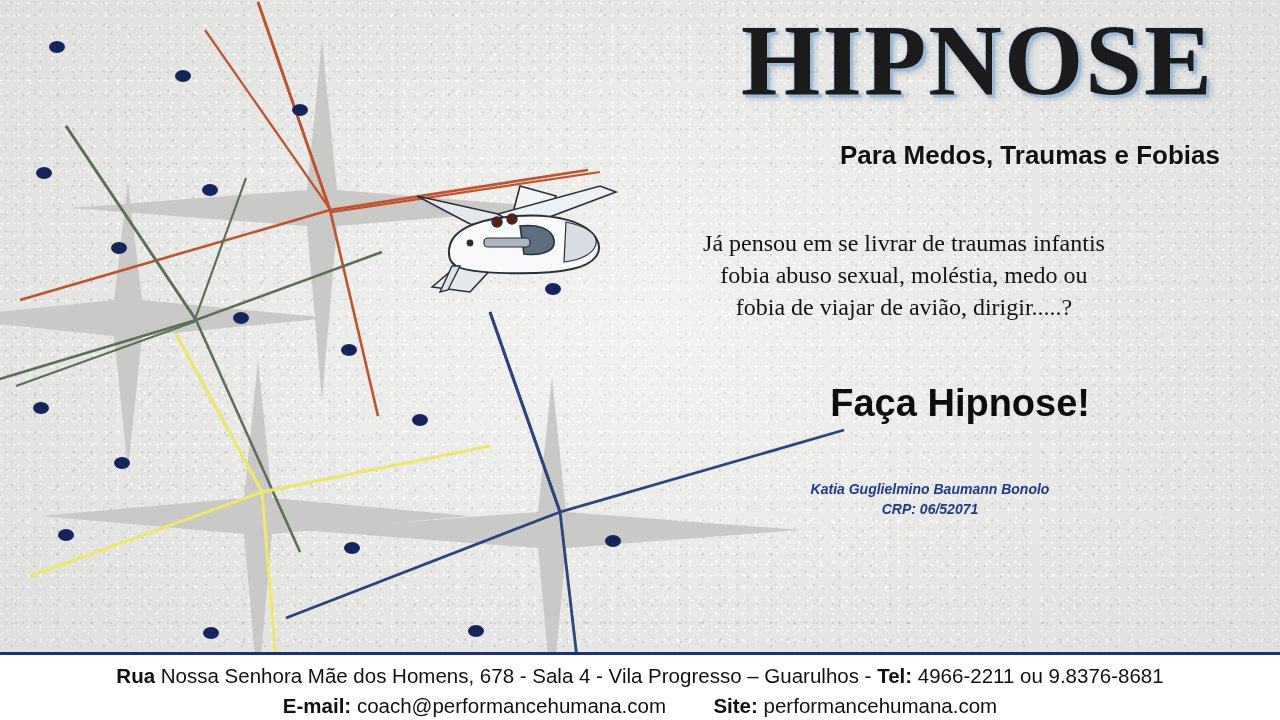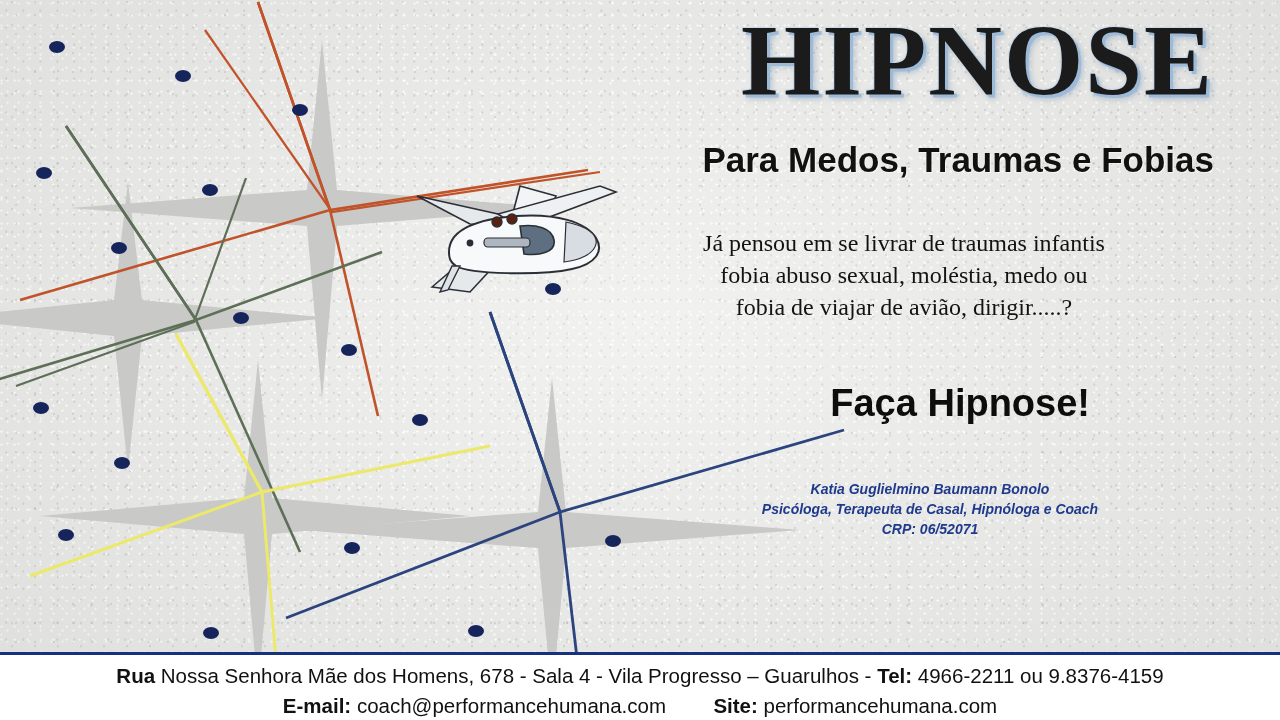--- a/index.html
+++ b/index.html
@@ -65,24 +65,24 @@
     text-shadow:
       3px 3px 0 #9dbbd8,
       -1px -1px 0 #c7d9ea,
       4px 4px 6px rgba(120,150,180,0.55);
     white-space: nowrap;
   }
 
   .subtitle {
     position: absolute;
     top: 140px;
-    right: 66px;
-    font-family: "Liberation Sans", sans-serif;
-    font-weight: bold;
-    font-size: 35px;
+    right: 60px;
+    font-family: "Liberation Sans", sans-serif;
+    font-weight: bold;
+    font-size: 26px;
     color: #111111;
     white-space: nowrap;
     text-shadow: 1px 1px 0 rgba(255,255,255,0.6);
   }
 
   .paragraph {
     position: absolute;
     top: 228px;
     right: 66px;
     width: 620px;
@@ -253,30 +253,29 @@
   <div class="paragraph">
     <div>Já pensou em se livrar de traumas infantis</div>
     <div>fobia abuso sexual, moléstia, medo ou</div>
     <div>fobia de viajar de avião, dirigir.....?</div>
   </div>
 
   <div class="cta">Faça Hipnose!</div>
 
   <div class="signature">
     <div>Katia Guglielmino Baumann Bonolo</div>
-    <div>Psicóloga, Terapeuta de Casal, Hipnóloga e Coach</div>
     <div>CRP: 06/52071</div>
   </div>
 
   <div class="footer">
     <div class="line">
       <b>Rua</b>
       <span>Nossa Senhora Mãe dos Homens, 678 - Sala 4 - Vila Progresso – Guarulhos -</span>
       <b>Tel:</b>
-      <span>4966-2211  ou  9.8376-4159</span>
+      <span>4966-2211  ou  9.8376-8681</span>
     </div>
     <div class="line">
       <b>E-mail:</b>
       <span>coach@performancehumana.com</span>
       <span class="gap"></span>
       <b>Site:</b>
       <span>performancehumana.com</span>
     </div>
   </div>
 

